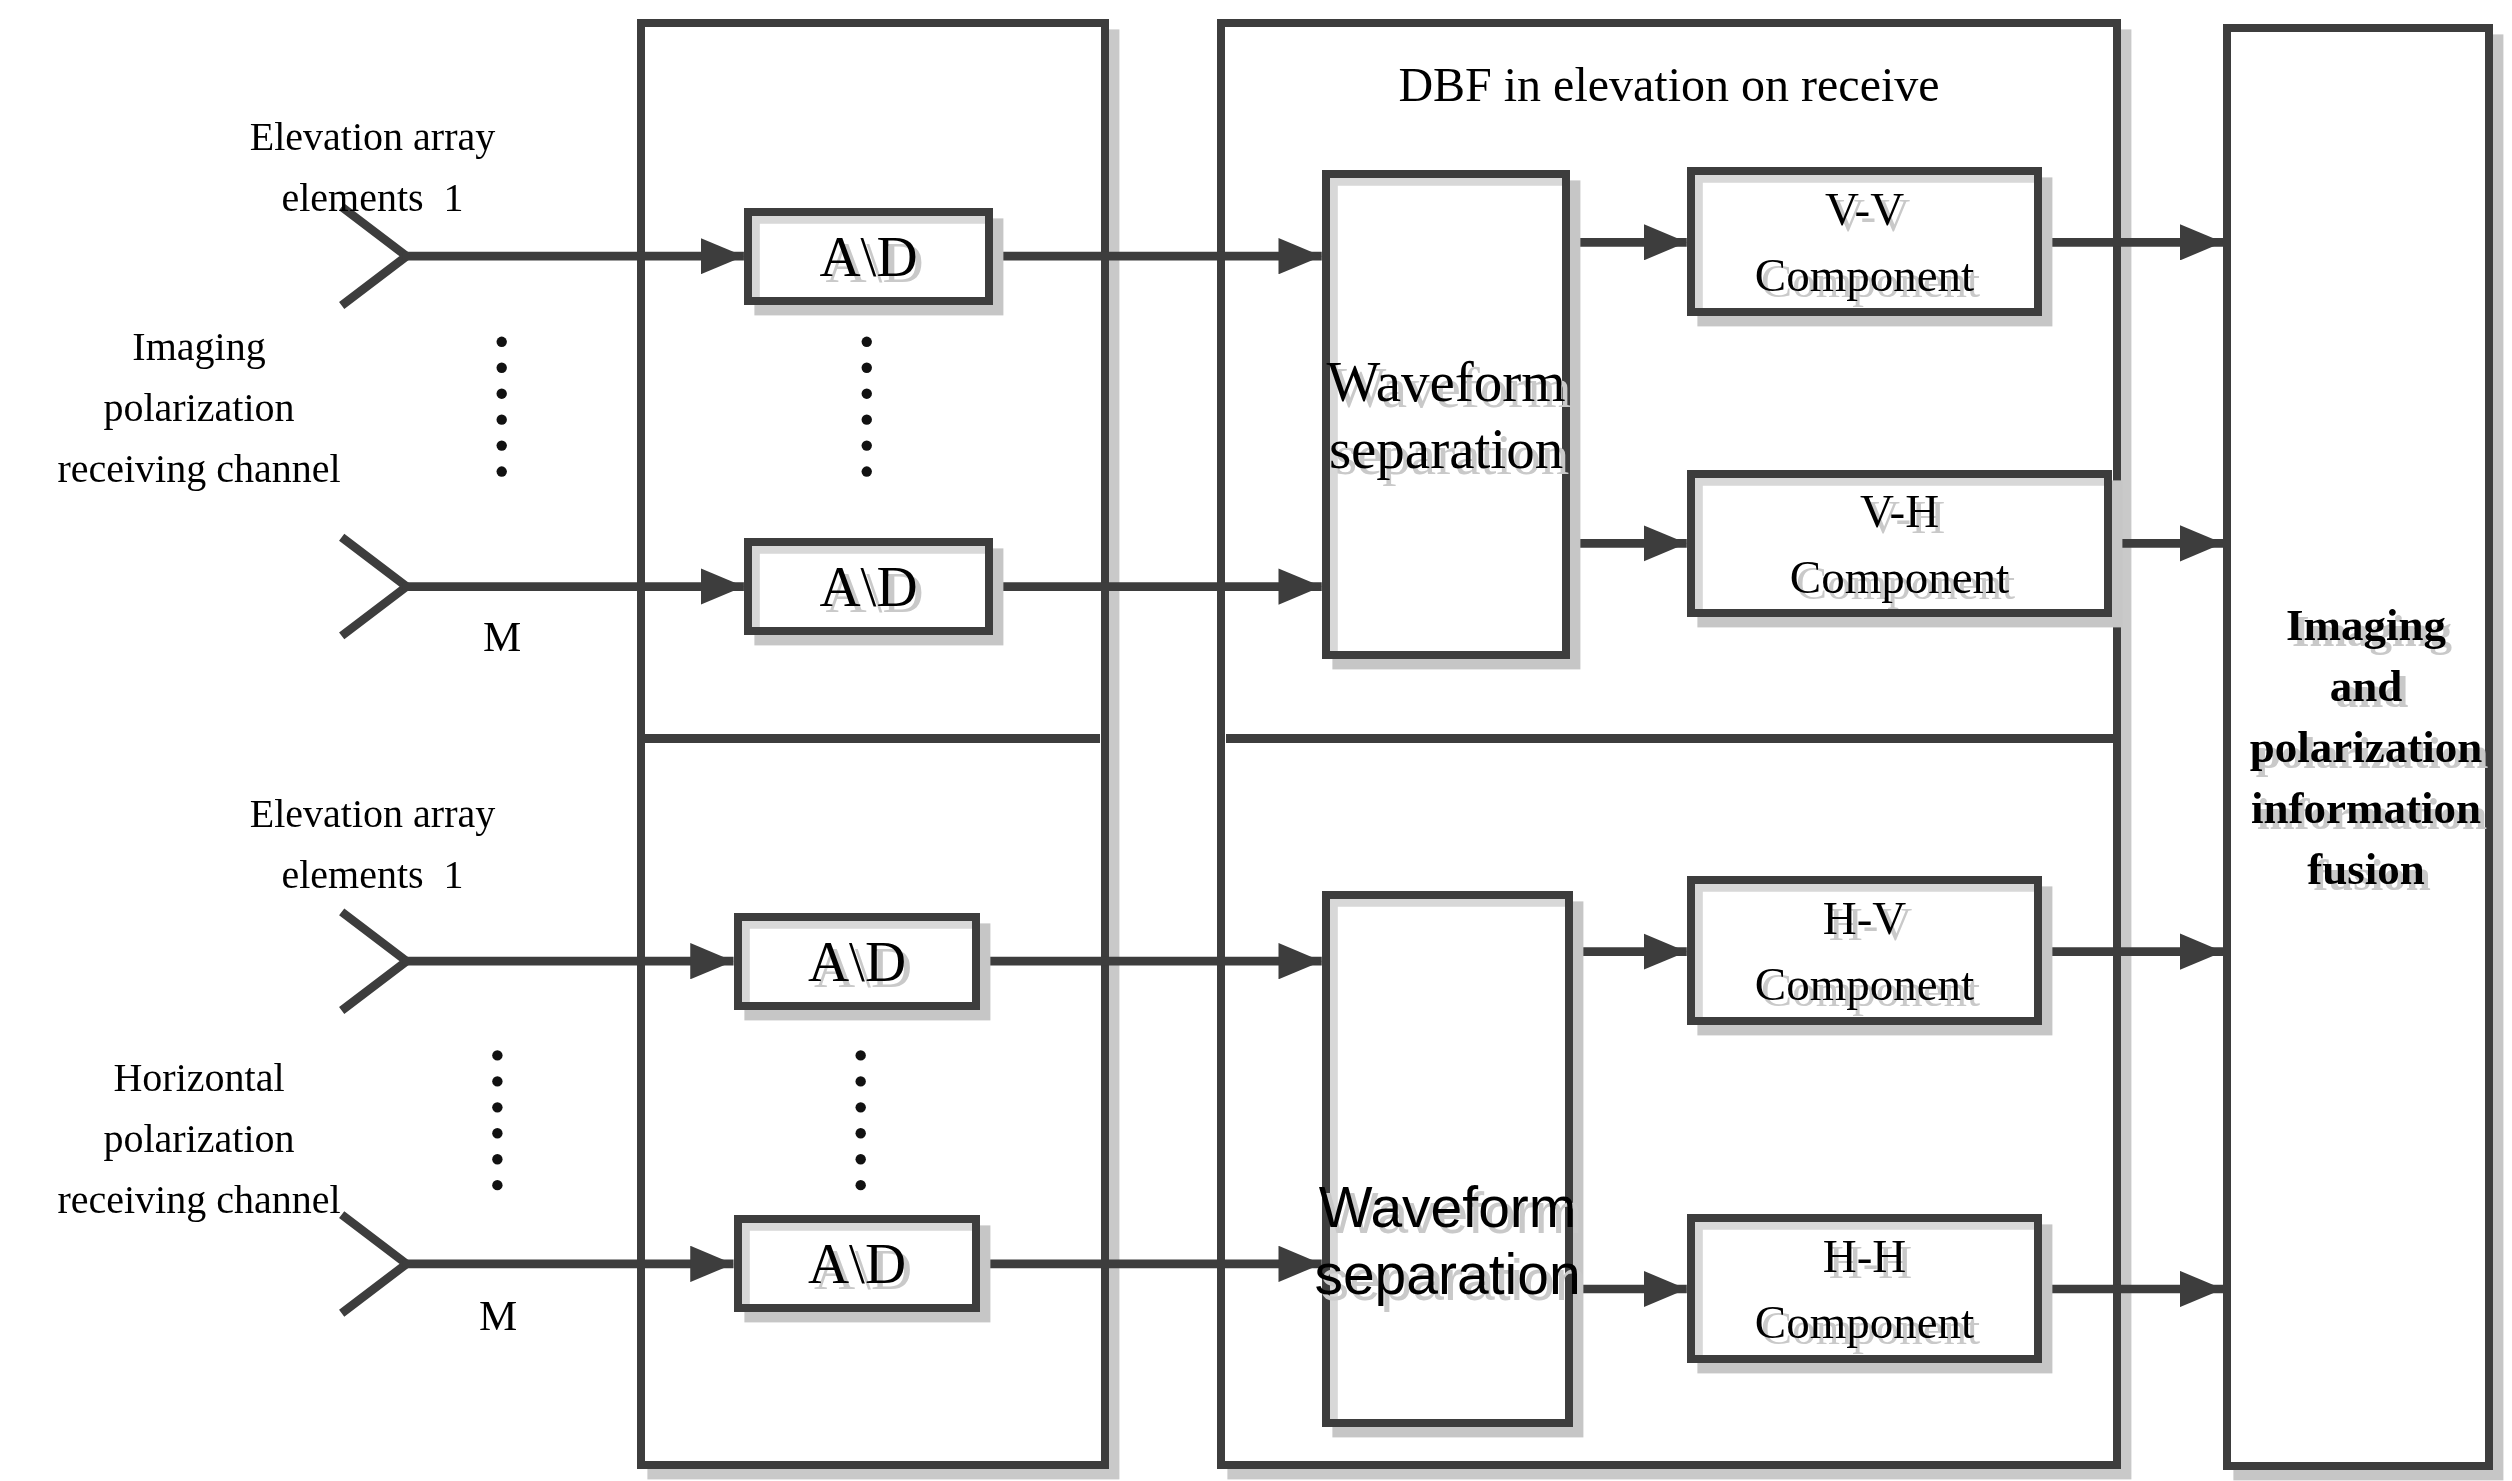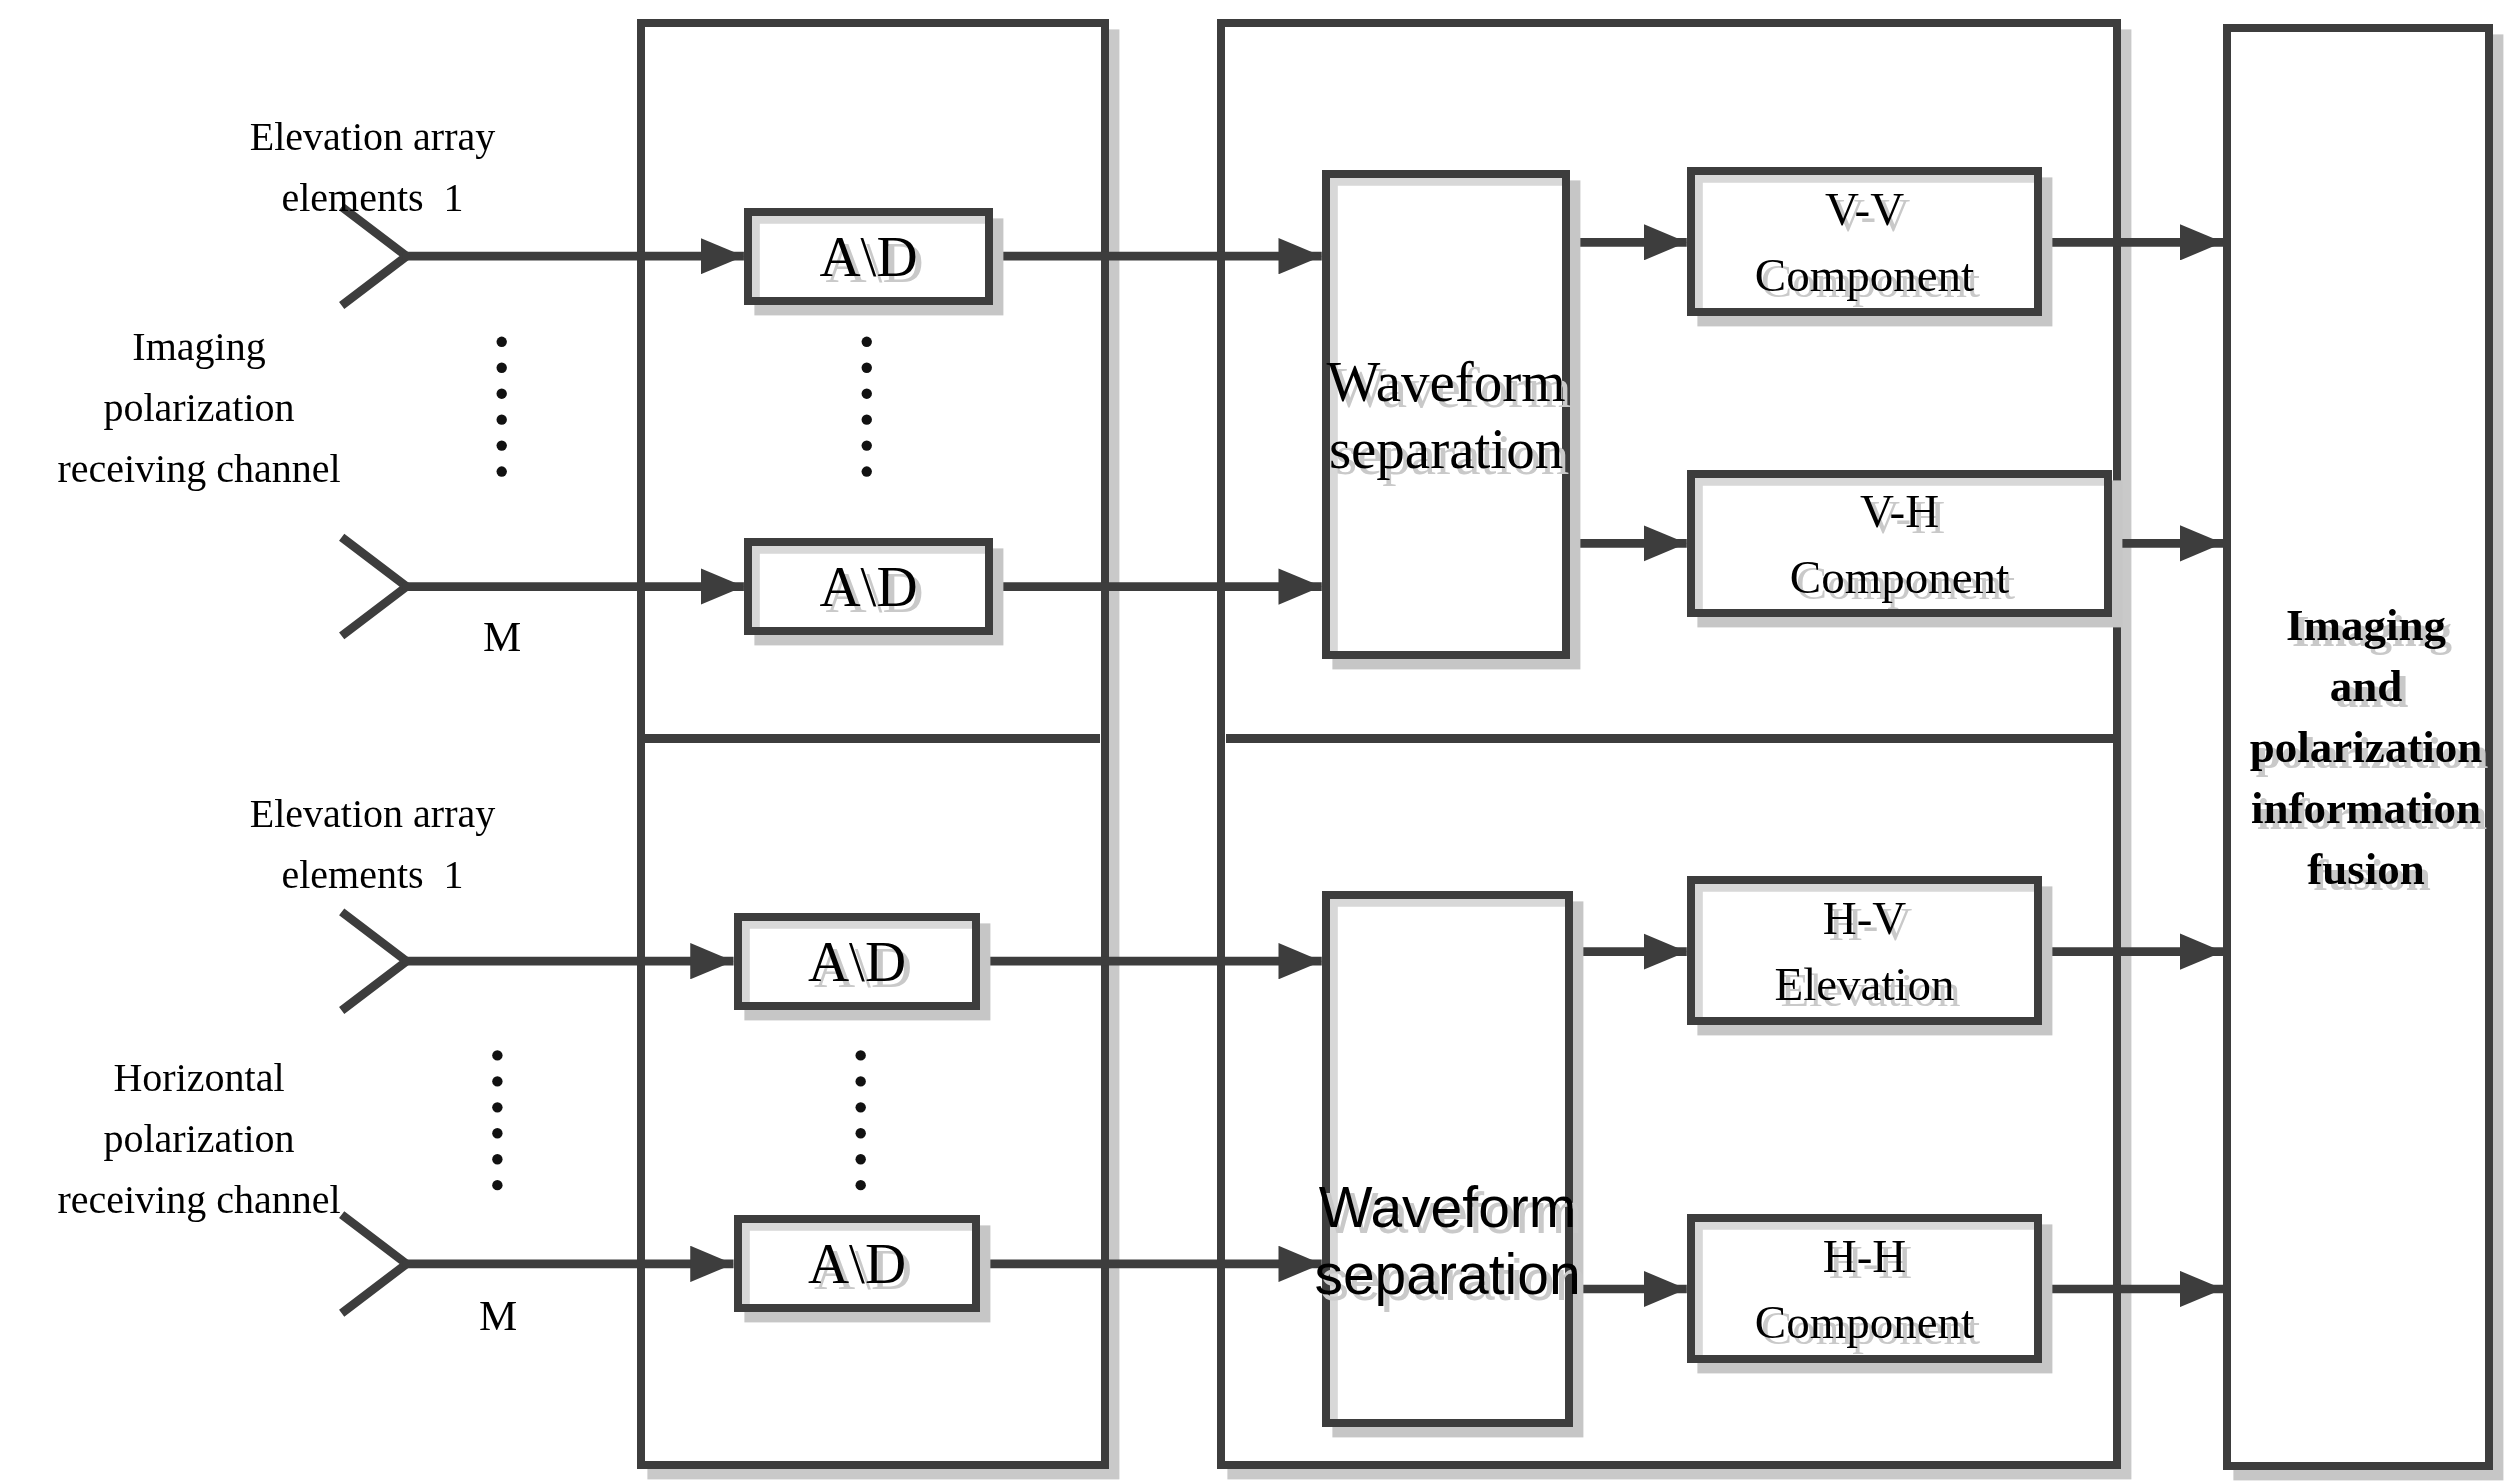--- a/index.html
+++ b/index.html
@@ -134,35 +134,36 @@
   <div class="box compbox" style="left:1687px;top:167px;width:355px;height:149px;">
     <span class="lbl">V-V
 Component</span>
     </div>
   <div class="box compbox" style="left:1687px;top:470px;width:425px;height:147px;">
     <span class="lbl">V-H
 Component</span>
     </div>
   <div class="box compbox" style="left:1687px;top:876px;width:355px;height:149px;">
     <span class="lbl">H-V
-Elevation</span>
+Component</span>
     </div>
   <div class="box compbox" style="left:1687px;top:1214px;width:355px;height:149px;">
     <span class="lbl">H-H
 Component</span>
     </div>
 
   <div class="fusion" style="left:2223px;top:24px;width:270px;height:1446px;">
     <span class="lbl">Imaging
 and
 polarization
 information
 fusion</span>
     </div>
 
+  <div class="dbftitle lbl" style="left:1217px;top:54px;width:904px;">DBF in elevation on receive</div>
 
   <div class="sidelabel lbl" style="left:156px;top:106px;width:433px;">Elevation array
 elements&nbsp;&nbsp;1</div>
   <div class="sidelabel lbl" style="left:0px;top:316px;width:398px;">Imaging
 polarization
 receiving channel</div>
   <div class="mlabel lbl" style="left:463px;top:612px;width:78px;">M</div>
 
   <div class="sidelabel lbl" style="left:156px;top:783px;width:433px;">Elevation array
 elements&nbsp;&nbsp;1</div>

